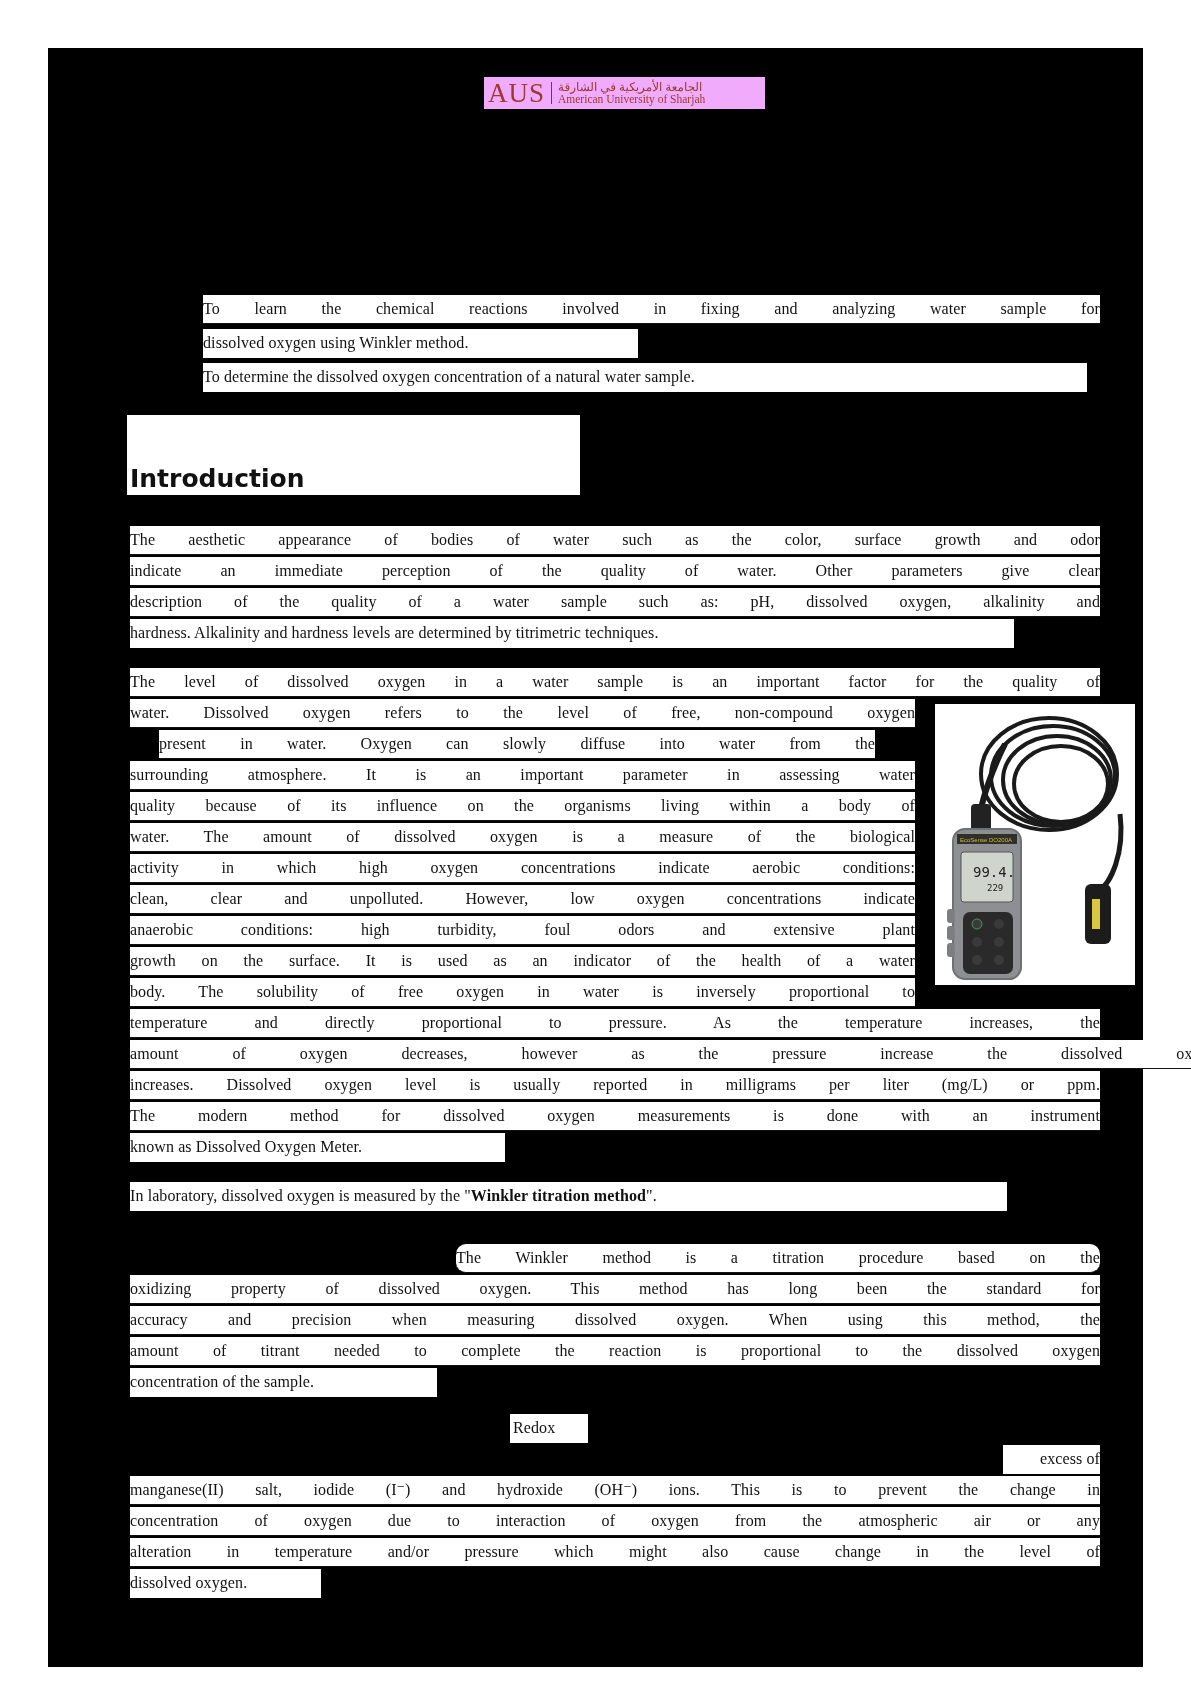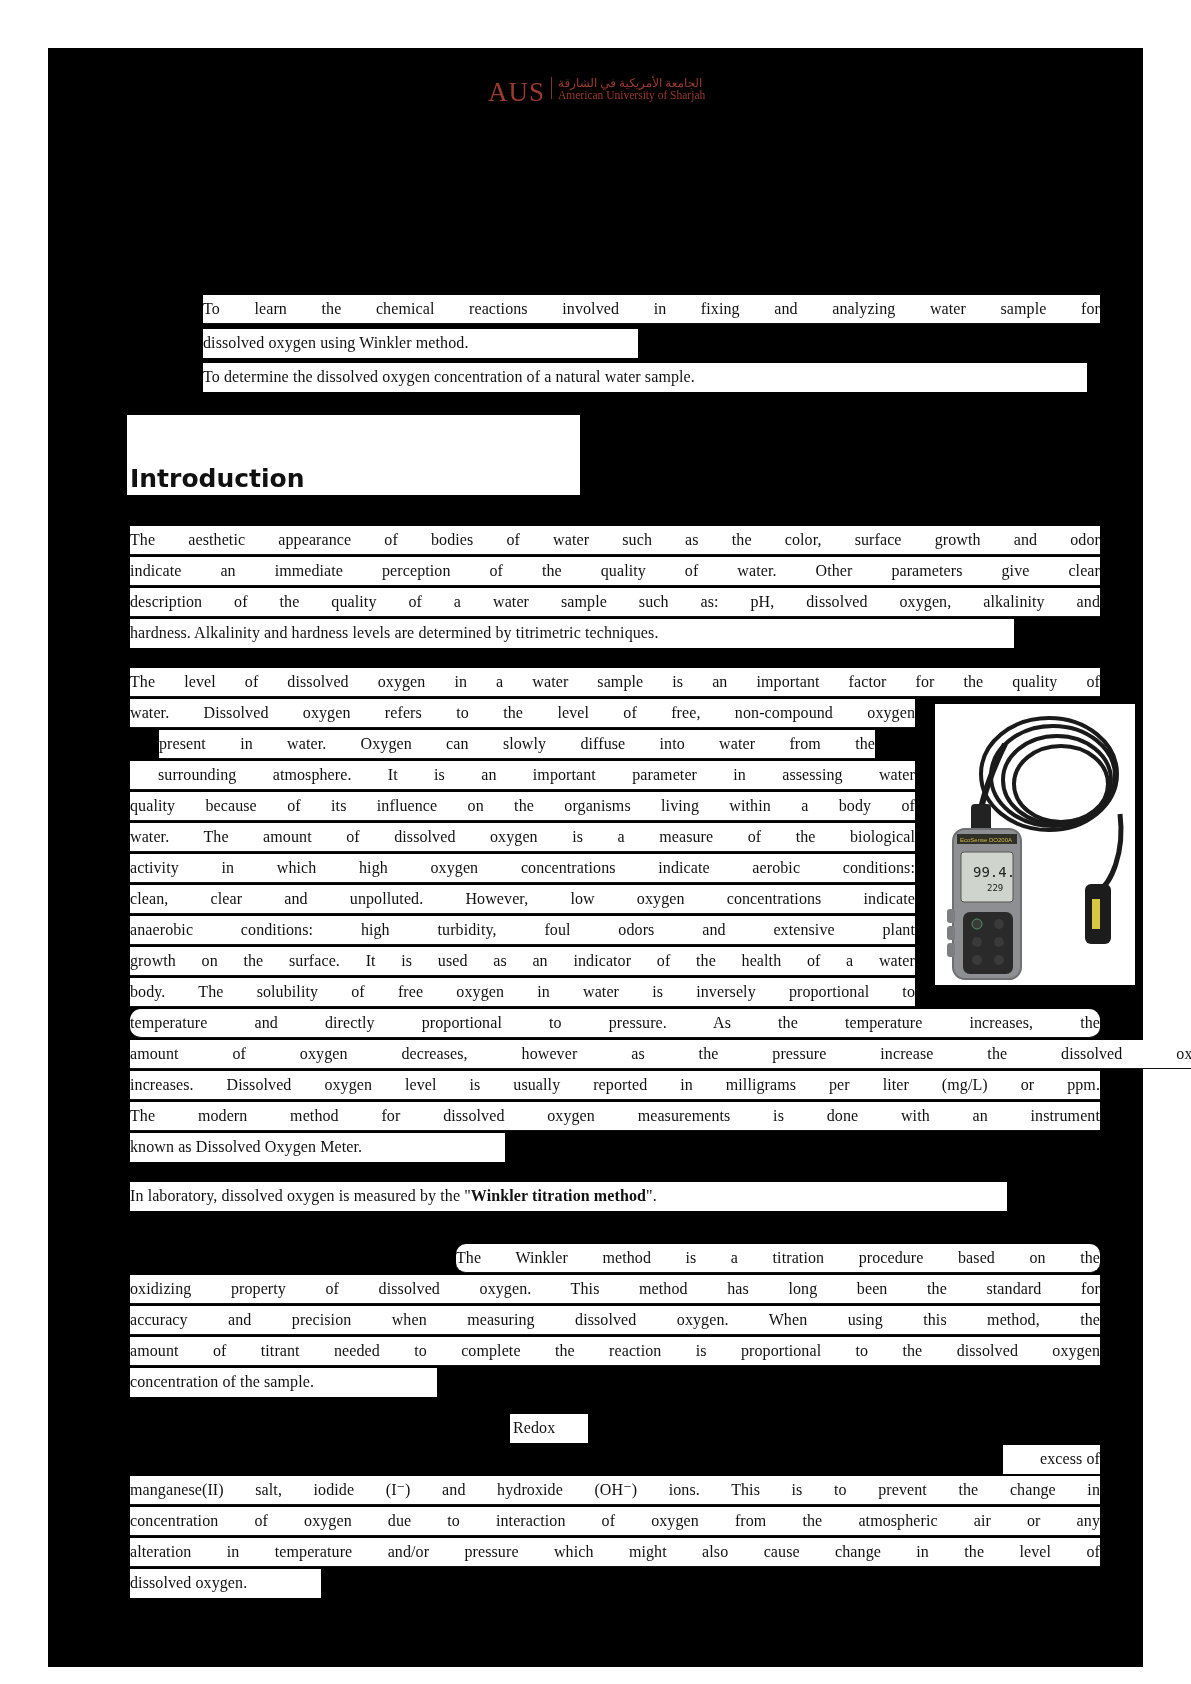--- a/index.html
+++ b/index.html
@@ -5,22 +5,22 @@
   html, body { margin:0; padding:0; background:#ffffff; }
   body { width:1191px; height:1684px; position:relative; overflow:hidden;
          font-family:"DejaVu Serif", "Liberation Serif", serif; }
   .page { position:absolute; left:48px; top:48px; width:1095px; height:1619px; background:#000; }
   .line { position:absolute; background:#fff; color:#111; font-size:16px; line-height:28px;
           height:29px; white-space:nowrap; overflow:hidden; box-sizing:border-box;
           border-bottom:1px solid #111; font-family:"Liberation Serif","DejaVu Serif",serif;
           letter-spacing:0.1px; }
   .line.nob { border-bottom:none; }
   .just { text-align:justify; text-align-last:justify; }
-  .logo { position:absolute; left:484px; top:77px; width:281px; height:32px; background:#000000;
-          display:flex; }
+  .logo { position:absolute; left:484px; top:77px; width:281px; height:32px; background:#f0abfc;
+          display:flex; align-items:center; }
   .logo .aus { color:#9b3a2f; font-family:"Liberation Serif",serif; font-size:27px; padding-left:4px; letter-spacing:1px; }
   .logo .sep { width:1px; height:22px; background:#7a3a30; margin:0 6px; }
   .logo .txt { display:flex; flex-direction:column; line-height:12px; color:#9b3a2f; font-family:"Liberation Serif",serif; }
   .logo .ar { font-size:12px; direction:rtl; text-align:left; color:#9b3a2f; }
   .logo .en { font-size:11.5px; color:#9b3a2f; }
   .intro { position:absolute; left:127px; top:415px; width:453px; height:80px; background:#fff; }
   .intro span { position:absolute; left:3px; bottom:2px; font-family:"DejaVu Sans","Liberation Sans",sans-serif;
                 font-weight:bold; font-size:25px; color:#111; }
   .meter { position:absolute; left:935px; top:704px; width:200px; height:281px; background:#fff; overflow:hidden; }
 </style>
@@ -47,29 +47,29 @@
 </div>
 
 <div class="line just" style="left:130px;top:526px;width:970px;">The aesthetic appearance of bodies of water such as the color, surface growth and odor</div>
 <div class="line just" style="left:130px;top:557px;width:970px;">indicate an immediate perception of the quality of water. Other parameters give clear</div>
 <div class="line just" style="left:130px;top:588px;width:970px;">description of the quality of a water sample such as: pH, dissolved oxygen, alkalinity and</div>
 <div class="line nob" style="left:130px;top:619px;width:884px;">hardness. Alkalinity and hardness levels are determined by titrimetric techniques.</div>
 
 <div class="line just" style="left:130px;top:668px;width:970px;">The level of dissolved oxygen in a water sample is an important factor for the quality of</div>
 <div class="line just" style="left:130px;top:699px;width:785px;">water. Dissolved oxygen refers to the level of free, non-compound oxygen</div>
 <div class="line just" style="left:130px;top:730px;width:716px;margin-left:29px;">present in water. Oxygen can slowly diffuse into water from the</div>
-<div class="line just" style="left:130px;top:761px;width:785px;padding-left:28px;">surrounding atmosphere.  It is an important parameter in assessing water</div>
+<div class="line just" style="left:130px;top:761px;width:785px;">surrounding atmosphere.  It is an important parameter in assessing water</div>
 <div class="line just" style="left:130px;top:792px;width:785px;">quality because of its influence on the organisms living within a body of</div>
 <div class="line just" style="left:130px;top:823px;width:785px;">water. The amount of dissolved oxygen is a measure of the biological</div>
 <div class="line just" style="left:130px;top:854px;width:785px;">activity in which high oxygen concentrations indicate aerobic conditions:</div>
 <div class="line just" style="left:130px;top:885px;width:785px;">clean, clear and unpolluted. However, low oxygen concentrations indicate</div>
 <div class="line just" style="left:130px;top:916px;width:785px;">anaerobic conditions: high turbidity, foul odors and extensive plant</div>
 <div class="line just" style="left:130px;top:947px;width:785px;">growth on the surface. It is used as an indicator of the health of a water</div>
 <div class="line just" style="left:130px;top:978px;width:785px;">body. The solubility of free oxygen in water is inversely proportional to</div>
-<div class="line just" style="left:130px;top:1009px;width:970px;border-radius:11px;">temperature and directly proportional to pressure. As the temperature increases, the</div>
+<div class="line just" style="left:130px;top:1009px;width:970px;">temperature and directly proportional to pressure. As the temperature increases, the</div>
 <div class="line just" style="left:130px;top:1040px;width:1094px;">amount of oxygen decreases, however as the pressure increase the dissolved oxygen</div>
 <div class="line just" style="left:130px;top:1071px;width:970px;">increases. Dissolved oxygen level is usually reported in milligrams per liter (mg/L) or ppm.</div>
 <div class="line just" style="left:130px;top:1102px;width:970px;">The modern method for dissolved oxygen measurements is done with an instrument</div>
 <div class="line nob" style="left:130px;top:1133px;width:375px;">known as Dissolved Oxygen Meter.</div>
 
 <div class="meter">
   <svg width="200" height="281" viewBox="0 0 200 281">
     <g fill="none" stroke="#1a1a1a" stroke-width="4">
       <ellipse cx="118" cy="72" rx="62" ry="50"></ellipse>
       <ellipse cx="122" cy="76" rx="54" ry="44"></ellipse>

